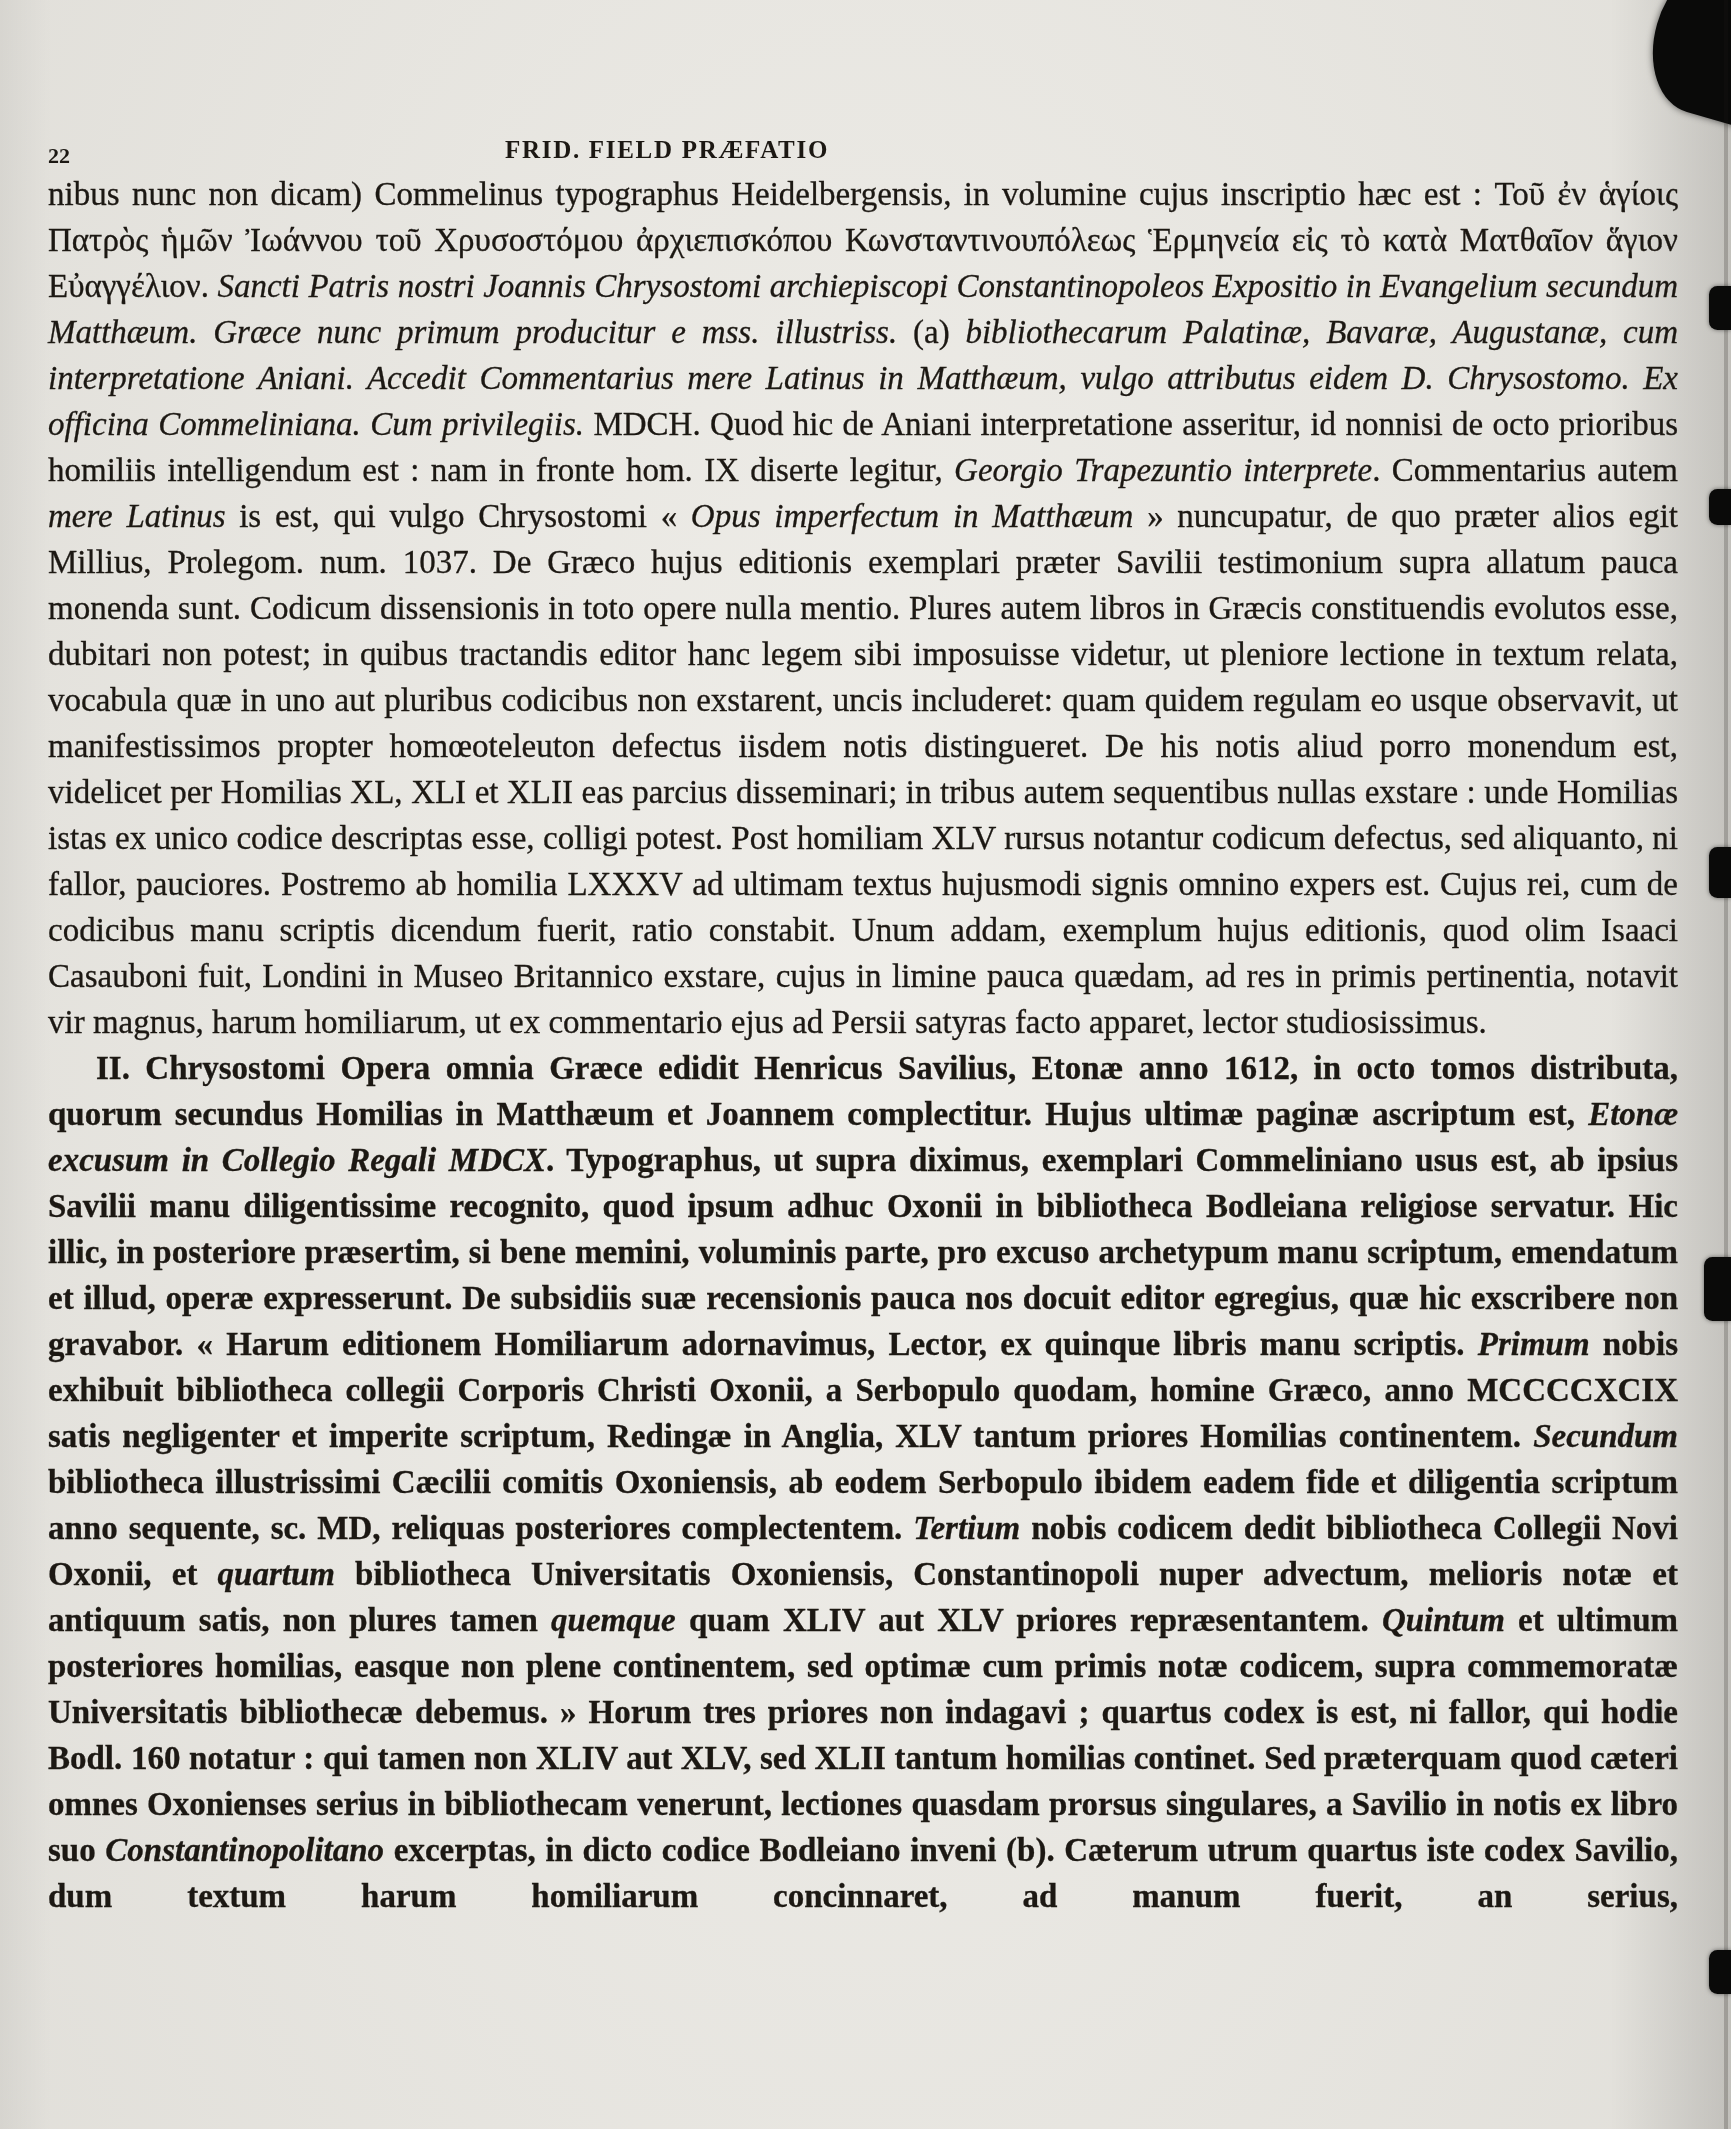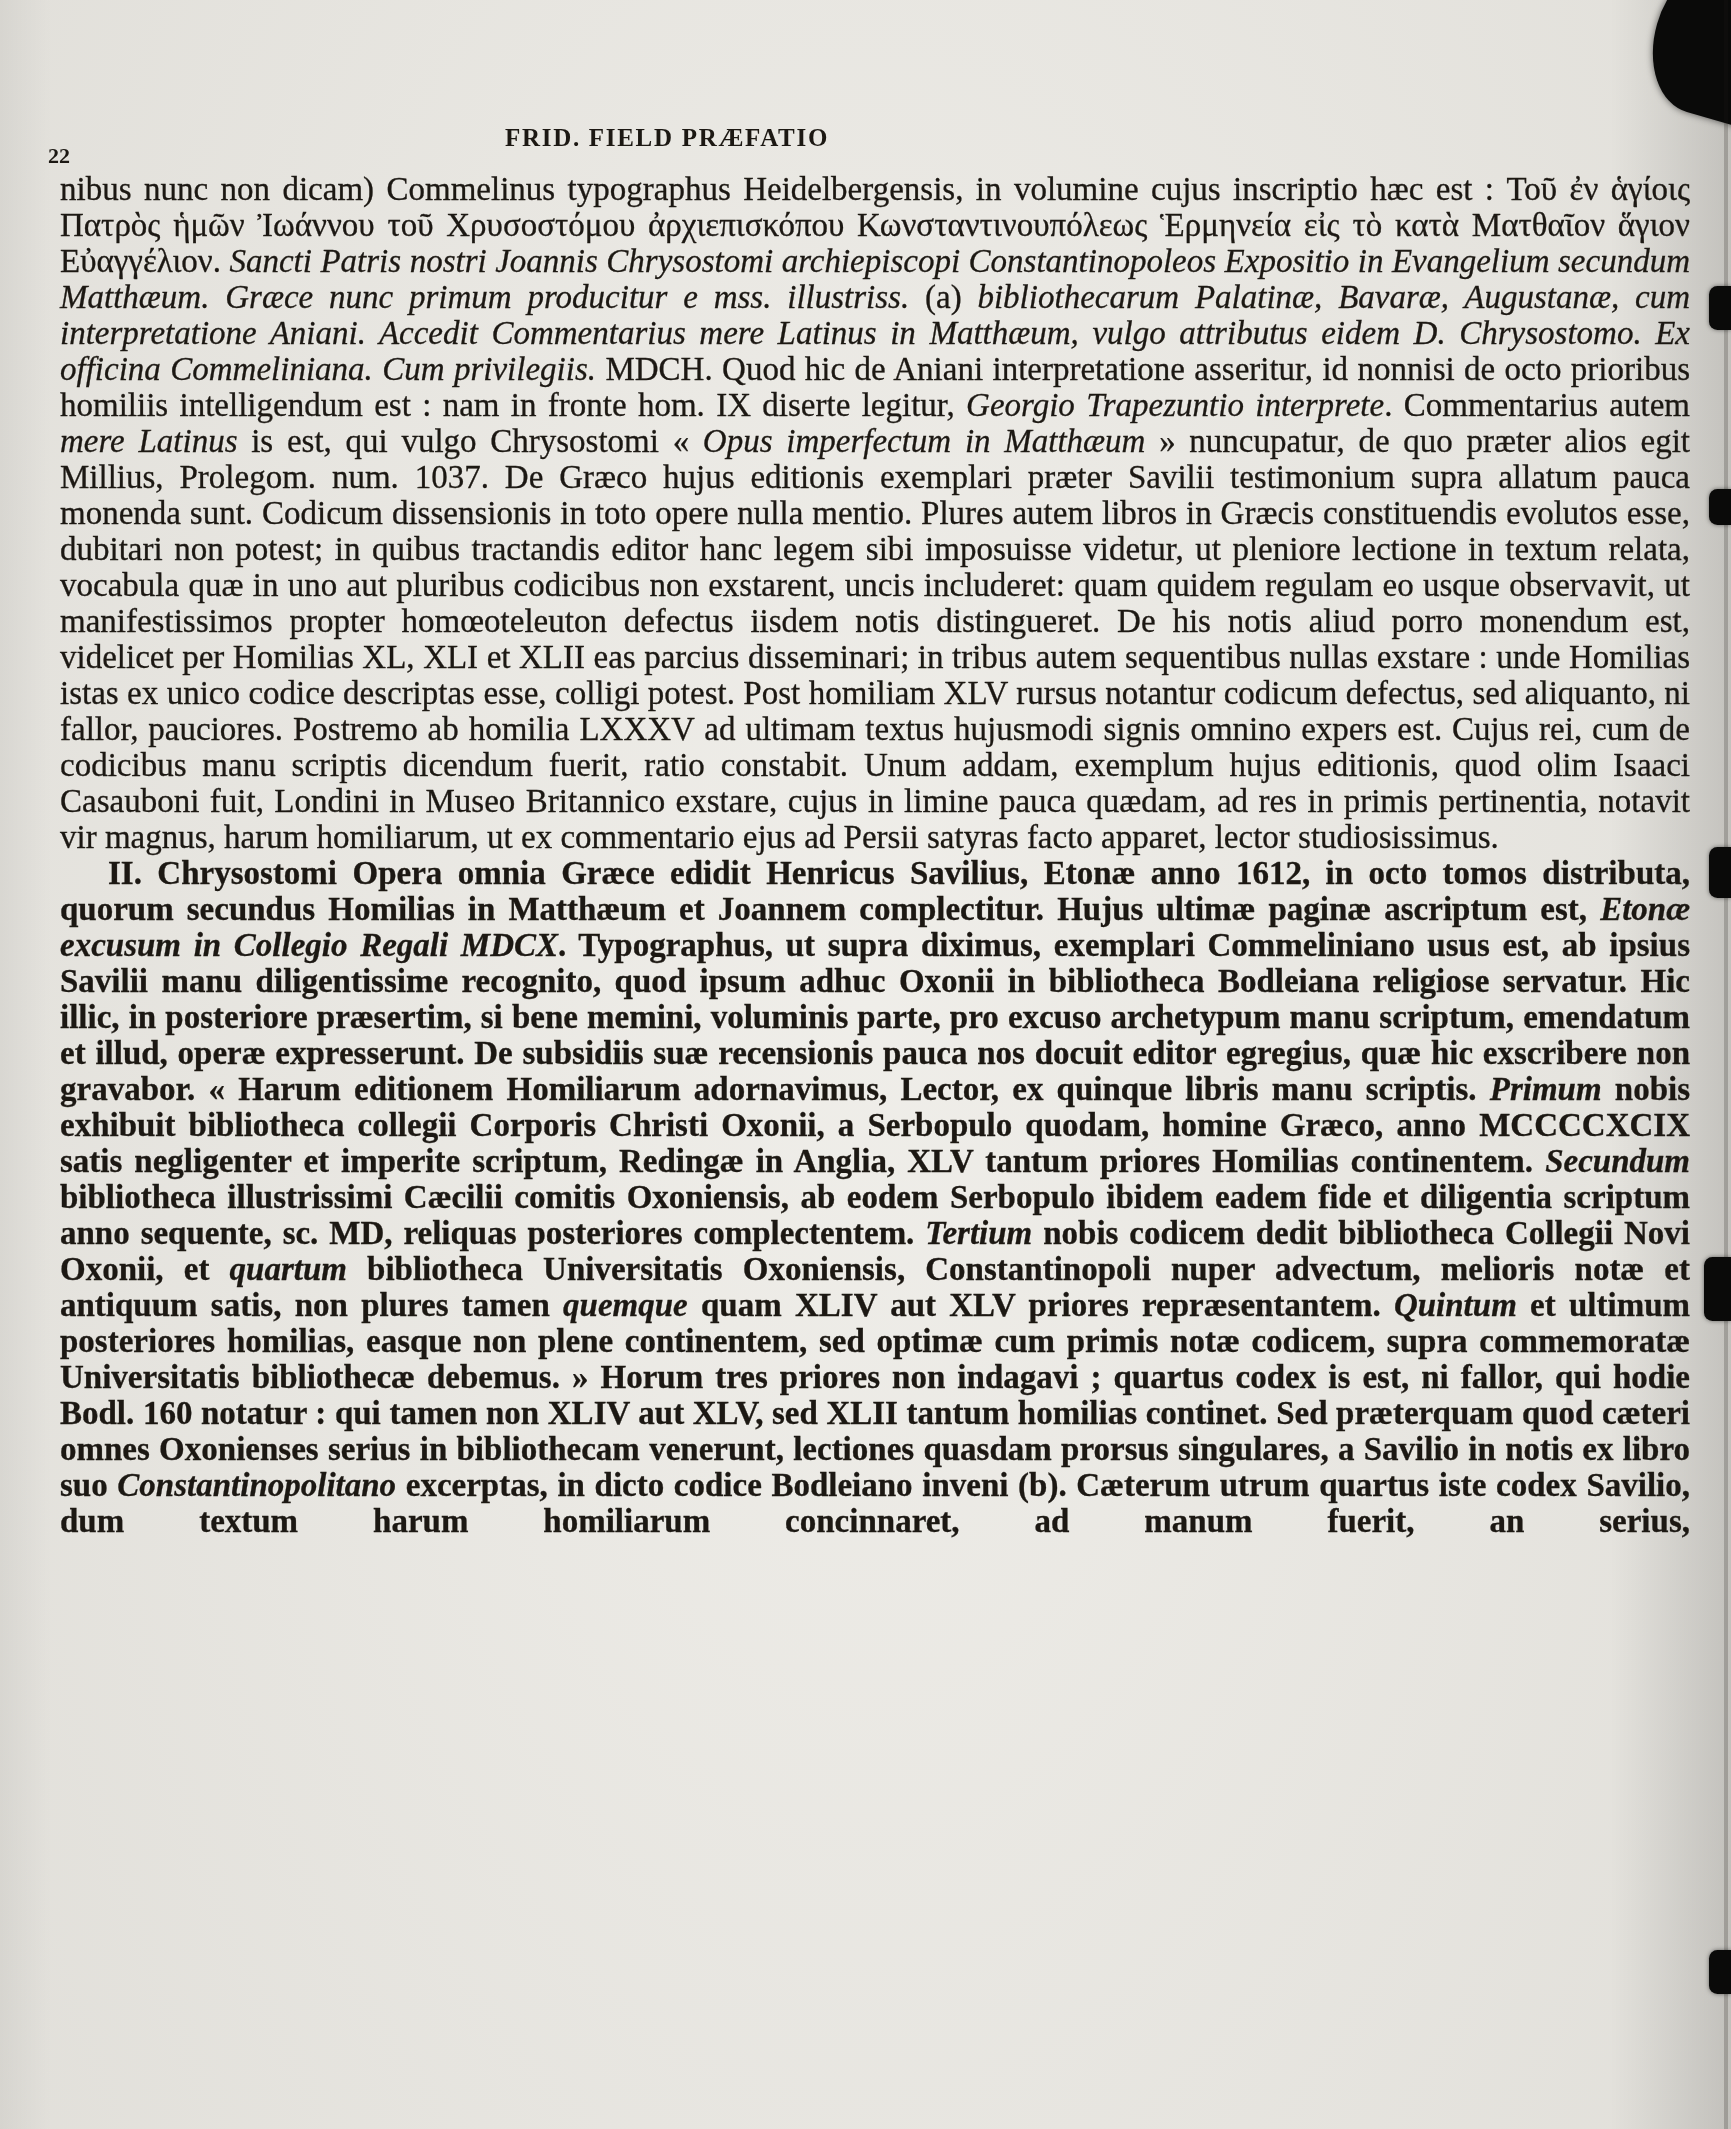--- a/index.html
+++ b/index.html
@@ -10,25 +10,25 @@
     color:#1c1813;
   }
   .page::before{
     content:"";position:absolute;inset:0;pointer-events:none;
     background:
       linear-gradient(90deg, rgba(0,0,0,0.05) 0, rgba(0,0,0,0) 3%, rgba(0,0,0,0) 93%, rgba(0,0,0,0.14) 100%),
       radial-gradient(ellipse at 50% 38%, rgba(255,255,255,0.22), rgba(0,0,0,0.05));
   }
   
   .pagenum{position:absolute;left:48px;top:143px;font-size:22px;font-weight:bold;}
-  .header-title{position:absolute;left:505px;top:124px;font-size:25px;font-weight:bold;letter-spacing:1.7px;white-space:nowrap;}
+  .header-title{position:absolute;left:505px;top:136px;font-size:25px;font-weight:bold;letter-spacing:1.7px;white-space:nowrap;}
   
   .body-text{
     position:absolute;left:48px;top:171px;width:1630px;
-    font-size:33px;line-height:36px;text-align:justify;margin-left:12px;
+    font-size:33px;line-height:46px;text-align:justify;
     -webkit-text-stroke:0.3px currentColor;
   }
   .body-text p{margin:0;padding:0;}
   .body-text p.indent{text-indent:48px;font-weight:bold;}
   .body-text p.justify-last{text-align-last:justify;}
   .it{font-style:italic;}
   
   .artifact{position:absolute;background:#0a0a09;}
   .corner-blob{right:-30px;top:-38px;width:106px;height:153px;border-radius:55% 0 0 55%;transform:rotate(16deg);box-shadow:0 0 7.7px rgba(0,0,0,.6);}
   .edge-line{right:3.4px;top:0;width:3.8px;height:2321px;background:rgba(30,26,22,0.22);}

